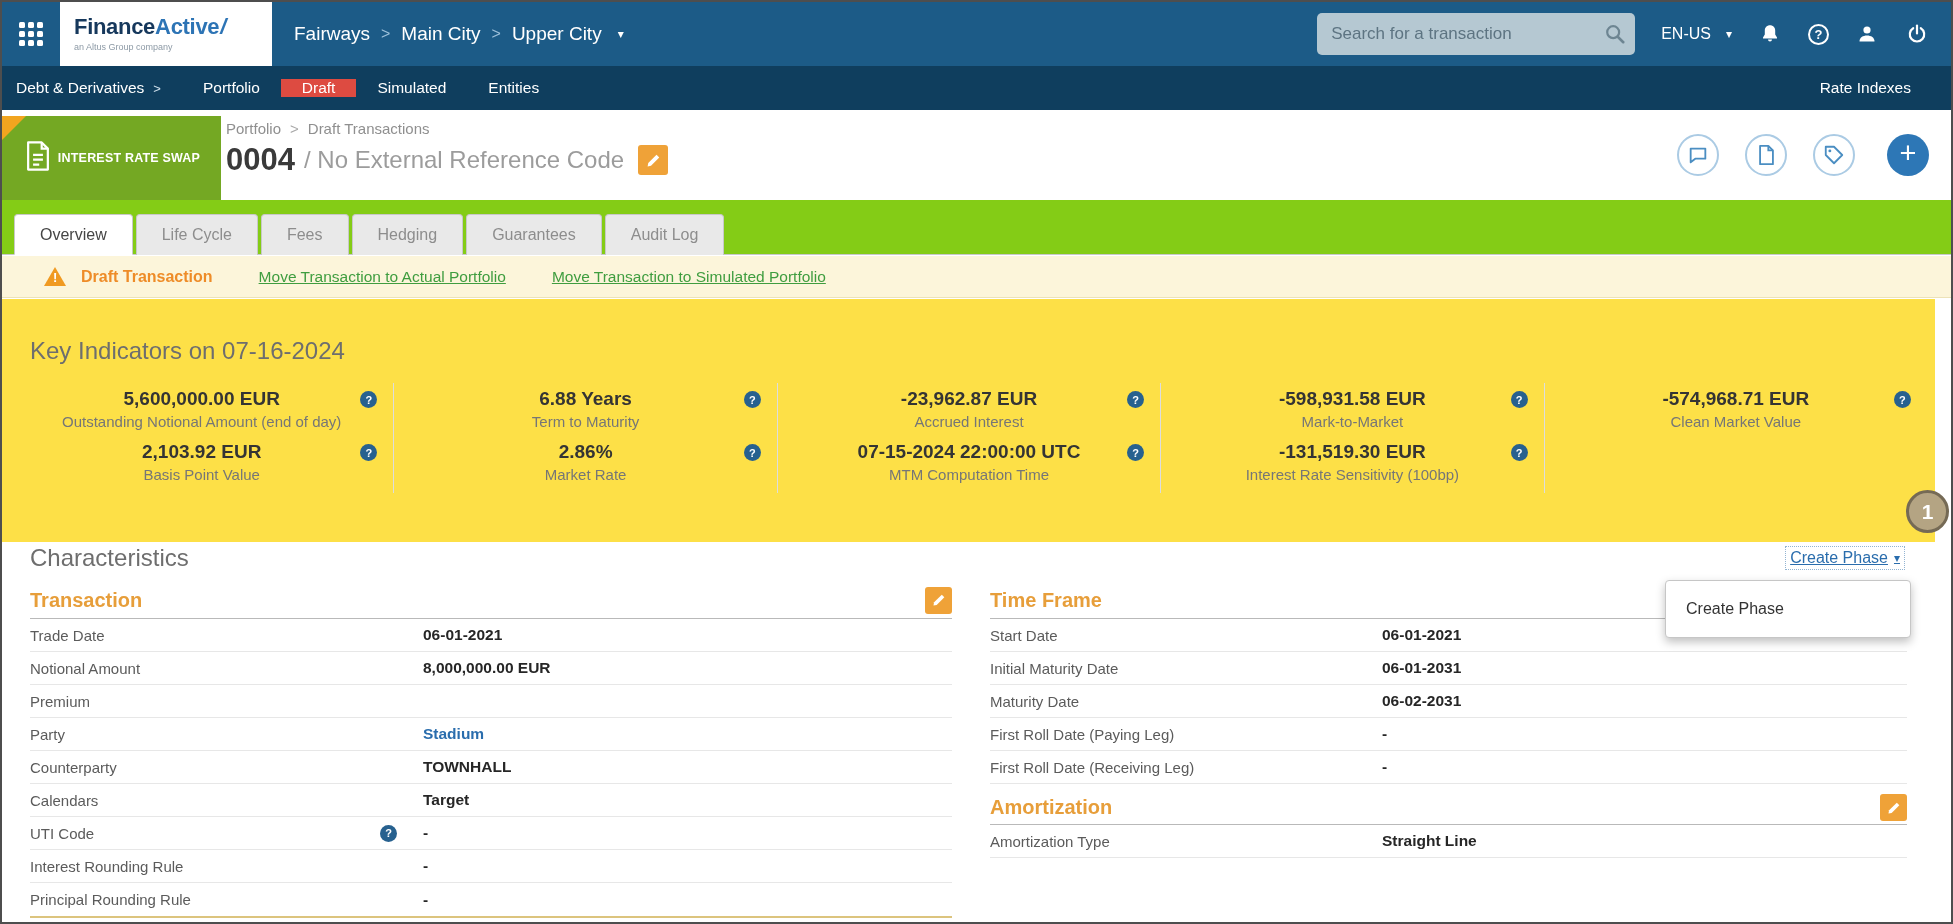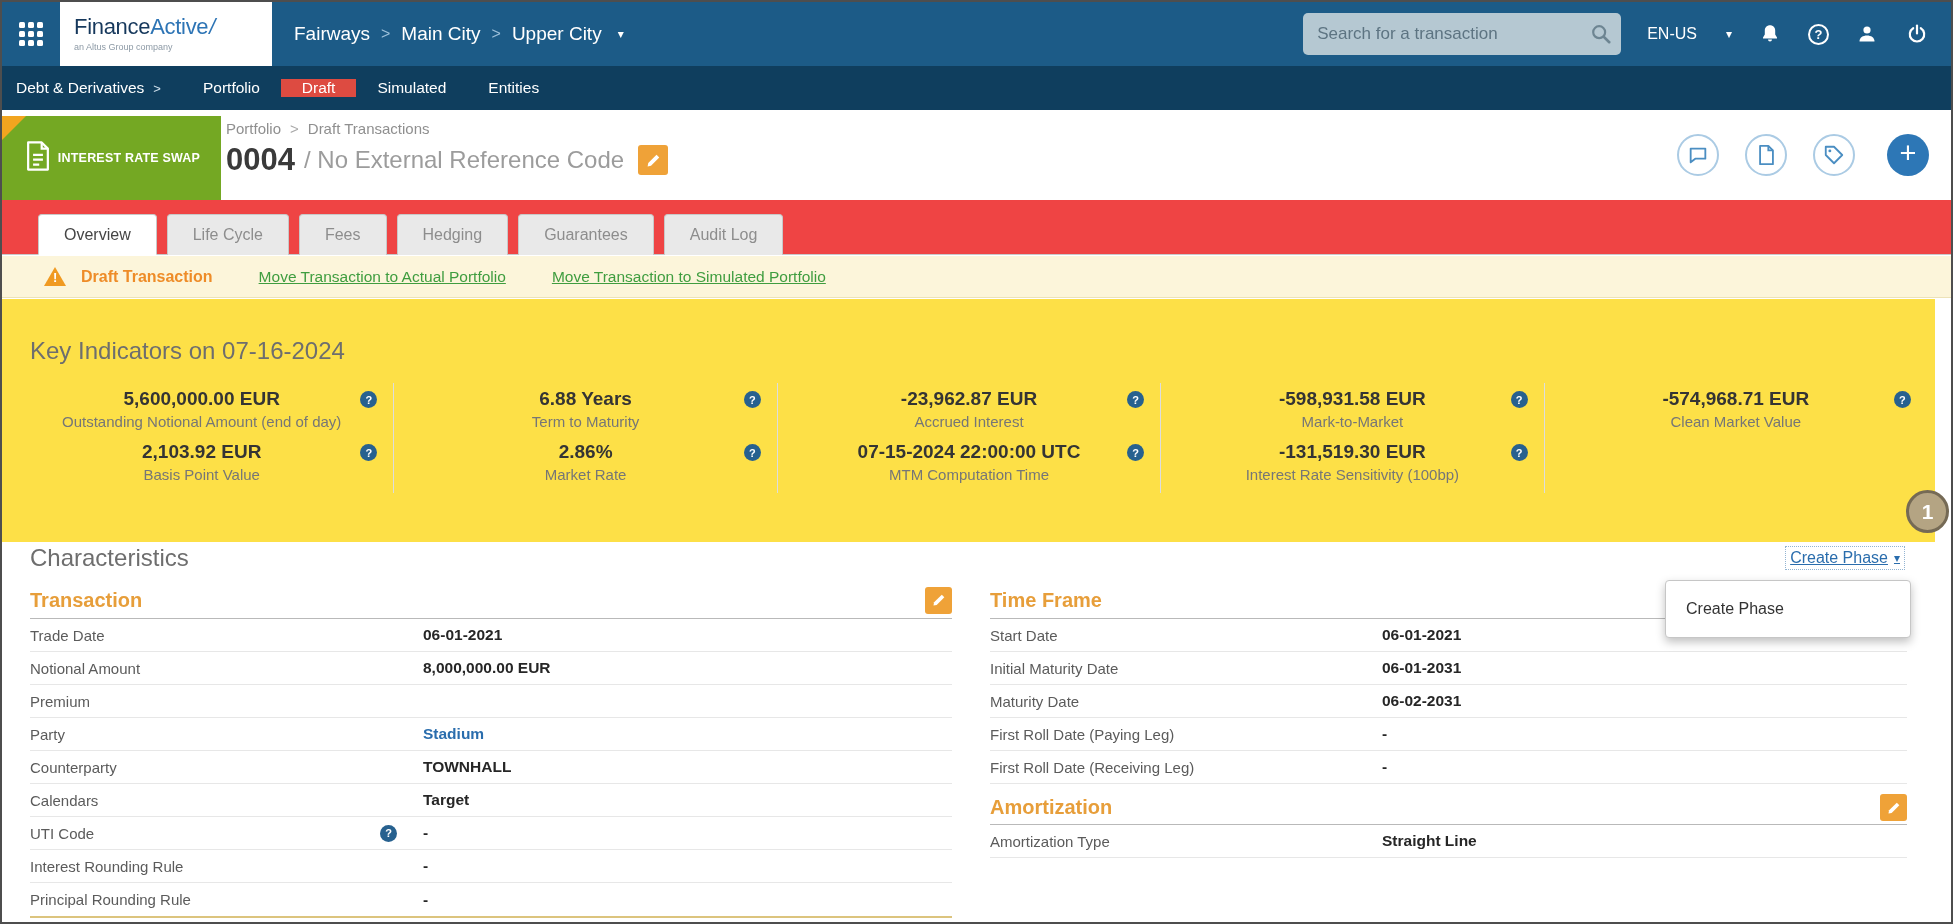--- a/index.html
+++ b/index.html
@@ -5,35 +5,35 @@
   *{box-sizing:border-box;margin:0;padding:0}
   body{font-family:"Liberation Sans",sans-serif;background:#fff}
   .glyph{font-family:"DejaVu Sans",sans-serif}
   .screen{position:relative;width:1953px;height:924px;border:2px solid #4e4e4e;background:#fff;overflow:hidden}
 
   
   .topbar{position:absolute;top:0;left:0;right:0;height:64px;background:#1c5b87;display:flex;align-items:center;color:#fff}
   .grid-icon{display:grid;grid-template-columns:repeat(3,6px);grid-auto-rows:6px;gap:3px;margin:0 17px;cursor:pointer}
   .grid-icon i{background:#fff;border-radius:1.5px}
   .logo-box{height:64px;width:212px;background:#fff;display:flex;flex-direction:column;justify-content:center;padding-left:14px;flex:none;cursor:pointer}
-  .logo-word{font-size:22px;font-weight:normal;letter-spacing:-.3px;line-height:1}
+  .logo-word{font-size:22px;font-weight:bold;letter-spacing:-.3px;line-height:1}
   .logo-finance{color:#16385c}
   .logo-active{color:#2d74b5}
   .logo-pen{color:#2d74b5;font-style:italic;margin-left:1px}
   .logo-sub{font-size:9px;color:#8d9aa6;margin-top:4px}
   .top-breadcrumb{display:flex;align-items:center;gap:11px;margin-left:22px;font-size:19px}
   .bc-item{cursor:pointer}
   .bc-sep{color:#9cc0da;font-size:16px}
   .caret{font-size:12px;margin-left:5px}
   .top-right{margin-left:auto;display:flex;align-items:center;gap:26px;padding-right:22px}
   .search-box{position:relative;width:318px;height:42px}
   .search-box input{width:100%;height:100%;border:none;border-radius:5px;background:#b5c8d2;padding:0 44px 0 14px;font-size:17px;color:#41586a;font-family:inherit;outline:none}
   .search-box input::placeholder{color:#5d7482}
   .search-icon{position:absolute;right:9px;top:10px;cursor:pointer}
-  .locale{display:flex;align-items:center;gap:24px;font-size:16px;cursor:pointer}
+  .locale{display:flex;align-items:center;gap:10px;font-size:16px;cursor:pointer}
   .icon-btn{cursor:pointer;display:flex;align-items:center;justify-content:center}
   .help-ring{width:21px;height:21px;border:2px solid #fff;border-radius:50%;font-size:13px;font-weight:bold;display:flex;align-items:center;justify-content:center}
 
   
   .navbar{position:absolute;top:64px;left:0;right:0;height:44px;background:#0f3e5e;display:flex;align-items:stretch;color:#fff;font-size:15.5px}
   .nav-items{display:flex;align-items:center}
   .nav-item{display:flex;align-items:center;padding:0 21px;cursor:pointer}
   .nav-item:first-child{padding-left:14px}
   .nav-item .chev{margin-left:9px;font-size:13px;color:#cfe0ec}
   .nav-item.active{background:#dd4b41}
@@ -50,21 +50,21 @@
   .title-line{display:flex;align-items:center;margin-top:5px}
   .txn-id{font-size:31px;font-weight:bold;color:#3a3a3a}
   .txn-ref{font-size:24px;color:#9c9c9c;margin-left:9px}
   .edit-btn{width:30px;height:30px;background:#efa238;border-radius:3px;display:flex;align-items:center;justify-content:center;margin-left:14px;cursor:pointer;flex:none}
   .edit-btn.sm{width:27px;height:27px;margin-left:0}
   .header-actions{position:absolute;right:22px;top:24px;display:flex;align-items:center;gap:26px}
   .action-circle{width:42px;height:42px;border-radius:50%;border:2px solid #abcbe4;display:flex;align-items:center;justify-content:center;cursor:pointer}
   .action-plus{width:42px;height:42px;border-radius:50%;background:#2d77b6;color:#fff;font-size:29px;display:flex;align-items:center;justify-content:center;cursor:pointer;margin-left:6px;padding-bottom:3px}
 
   
-  .tabs{position:absolute;top:198px;left:0;right:0;height:55px;background:#ef4444;border-bottom:1px solid #c8c8c8;display:flex;align-items:flex-end;padding-left:36px;gap:10px}
+  .tabs{position:absolute;top:198px;left:0;right:0;height:55px;background:#84cc16;border-bottom:1px solid #c8c8c8;display:flex;align-items:flex-end;padding-left:12px;gap:3px}
   .tab{height:41px;padding:0 25px;display:flex;align-items:center;font-size:16px;color:#8d8d8d;background:#e9e9e9;border:1px solid #c8c8c8;border-bottom:none;border-radius:4px 4px 0 0;margin-bottom:-1px;cursor:pointer}
   .tab.active{background:#fff;color:#454545;border-bottom:1px solid #fff}
 
   
   .banner{position:absolute;top:254px;left:0;right:0;height:42px;background:#fcf5da;border-bottom:1px solid #ece2b8;display:flex;align-items:center;font-size:16px;padding-left:42px}
   .warn-icon{position:relative;width:0;height:0;border-left:11px solid transparent;border-right:11px solid transparent;border-bottom:19px solid #f09a21;margin-right:15px}
   .warn-icon::after{content:"!";position:absolute;left:-2px;top:3px;color:#fff;font-size:13px;font-weight:bold}
   .banner-label{color:#ee8c28;font-weight:bold;margin-right:46px}
   .banner-link{color:#3f9d3f;text-decoration:underline;margin-right:46px;cursor:pointer;font-size:15.5px}
 
@@ -181,20 +181,21 @@
         <div class="nav-item active">
           <span>Draft</span>
         </div>
         <div class="nav-item">
           <span>Simulated</span>
         </div>
         <div class="nav-item">
           <span>Entities</span>
         </div>
       </div>
+    <div class="nav-right">Rate Indexes</div>
   </nav>
 
   <section class="page-header">
     <div class="type-badge">
       <span>
         <svg width="30" height="32" viewBox="0 0 24 26" fill="none" stroke="#fff" stroke-width="1.8">
             <path d="M4 2h11l5 5v17H4z" stroke-linejoin="round"></path>
             <path d="M15 2v5h5"></path>
             <path d="M8 12h8M8 16h8M8 20h5"></path>
           </svg>

